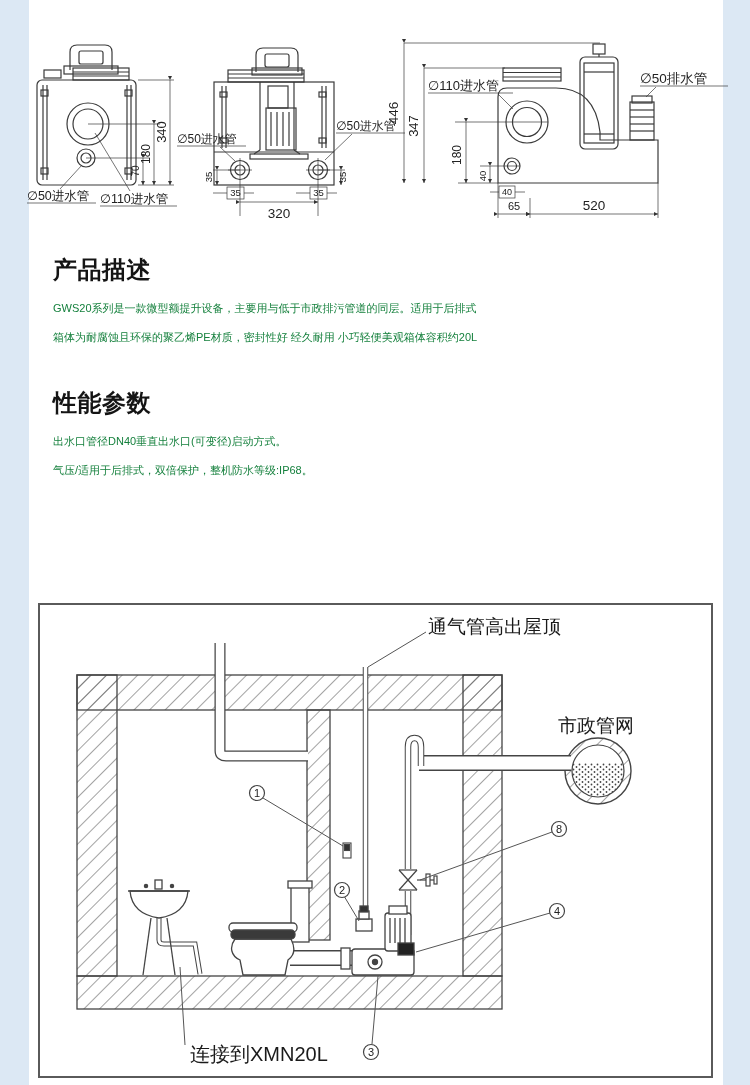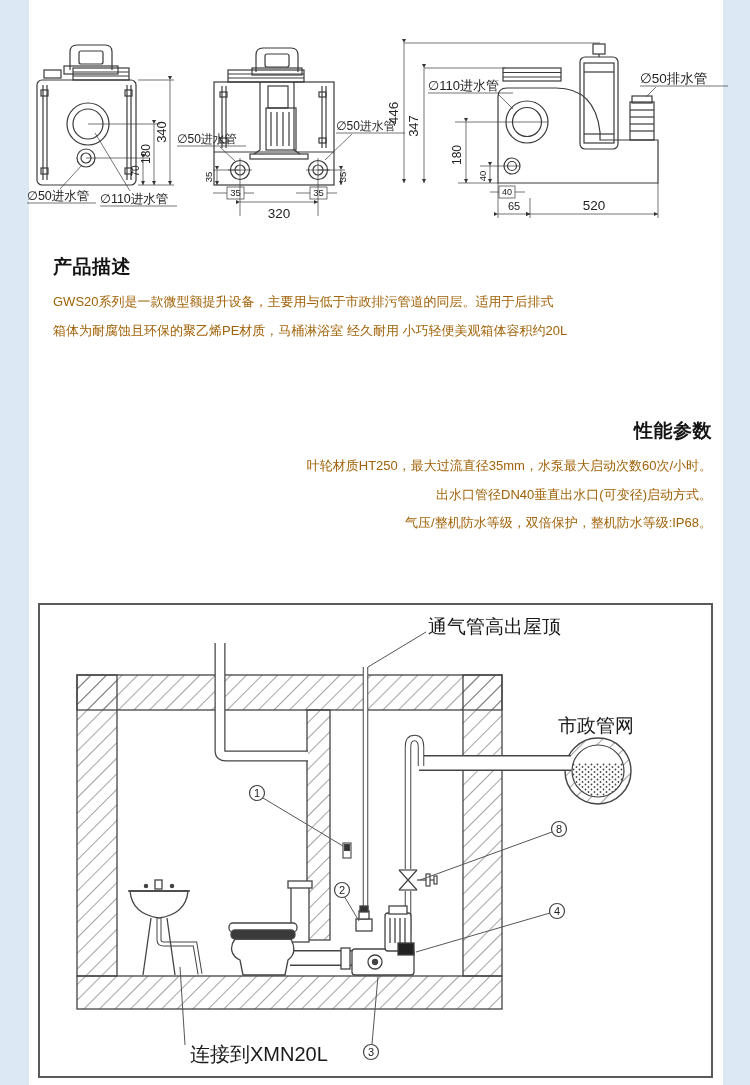--- a/index.html
+++ b/index.html
@@ -9,24 +9,24 @@
     font-family:"Liberation Sans","DejaVu Sans",sans-serif;
     color:#2e2e2e;overflow:hidden;
   }
   .content{
     position:absolute;left:29px;top:0;width:694px;height:1085px;
     background:#ffffff;
   }
   svg text{font-family:"Liberation Sans","DejaVu Sans",sans-serif;}
   .dwg{position:absolute;left:0;top:0;}
   .sec{position:absolute;left:53px;right:38px;}
-  .sec h3{margin:0 0 8px 0;font-size:19px;font-weight:bold;color:#141414;letter-spacing:.5px;}
-  .sec .ln{font-size:13px;line-height:28.5px;white-space:nowrap;color:#a16207;}
+  .sec h3{margin:0 0 8px 0;font-size:24px;font-weight:bold;color:#141414;letter-spacing:.5px;}
+  .sec .ln{font-size:11px;line-height:28.5px;white-space:nowrap;color:#15803d;}
   .sec-desc{top:254px;}
-  .sec-par{top:418px;text-align:right;}
+  .sec-par{top:387px;}
   .diagram{position:absolute;left:38px;top:603px;}
 </style>
 </head>
 <body>
 
 <div class="content"></div>
 
 <svg class="dwg" width="750" height="248" viewBox="0 0 750 248">
   <defs>
     <marker id="ar1" markerWidth="8" markerHeight="8" refX="6" refY="3" orient="auto">
@@ -196,28 +196,27 @@
     <text font-size="11" text-anchor="middle" x="514" y="210">65</text>
     <text font-size="13.5" text-anchor="middle" x="594" y="210">520</text>
     <text font-size="13" x="428" y="90">∅110进水管</text>
     <text font-size="13.5" x="640" y="83">∅50排水管</text>
   </g>
 </svg>
 
 <div class="sec sec-desc">
   <h3>产品描述</h3>
   <div class="ln">GWS20系列是一款微型额提升设备，主要用与低于市政排污管道的同层。适用于后排式</div>
-  <div class="ln">箱体为耐腐蚀且环保的聚乙烯PE材质，马桶淋浴室 经久耐用 小巧轻便美观箱体容积约20L</div>
+  <div class="ln">箱体为耐腐蚀且环保的聚乙烯PE材质，密封性好 经久耐用 小巧轻便美观箱体容积约20L</div>
 </div>
 
 <div class="sec sec-par">
   <h3>性能参数</h3>
-  <div class="ln">叶轮材质HT250，最大过流直径35mm，水泵最大启动次数60次/小时。</div>
   <div class="ln">出水口管径DN40垂直出水口(可变径)启动方式。</div>
-  <div class="ln">气压/整机防水等级，双倍保护，整机防水等级:IP68。</div>
+  <div class="ln">气压/适用于后排式，双倍保护，整机防水等级:IP68。</div>
 </div>
 
 <svg class="diagram" width="675" height="475" viewBox="0 0 675 475">
   <defs>
     <pattern id="hatch" width="11" height="11" patternUnits="userSpaceOnUse" patternTransform="rotate(45)">
       <line x1="0" y1="0" x2="0" y2="11" stroke="#555" stroke-width="1.1"></line>
     </pattern>
     <pattern id="dots" width="6" height="5" patternUnits="userSpaceOnUse">
       <circle cx="1.5" cy="1.5" r="0.9" fill="#444"></circle>
       <circle cx="4.5" cy="4" r="0.9" fill="#444"></circle>

